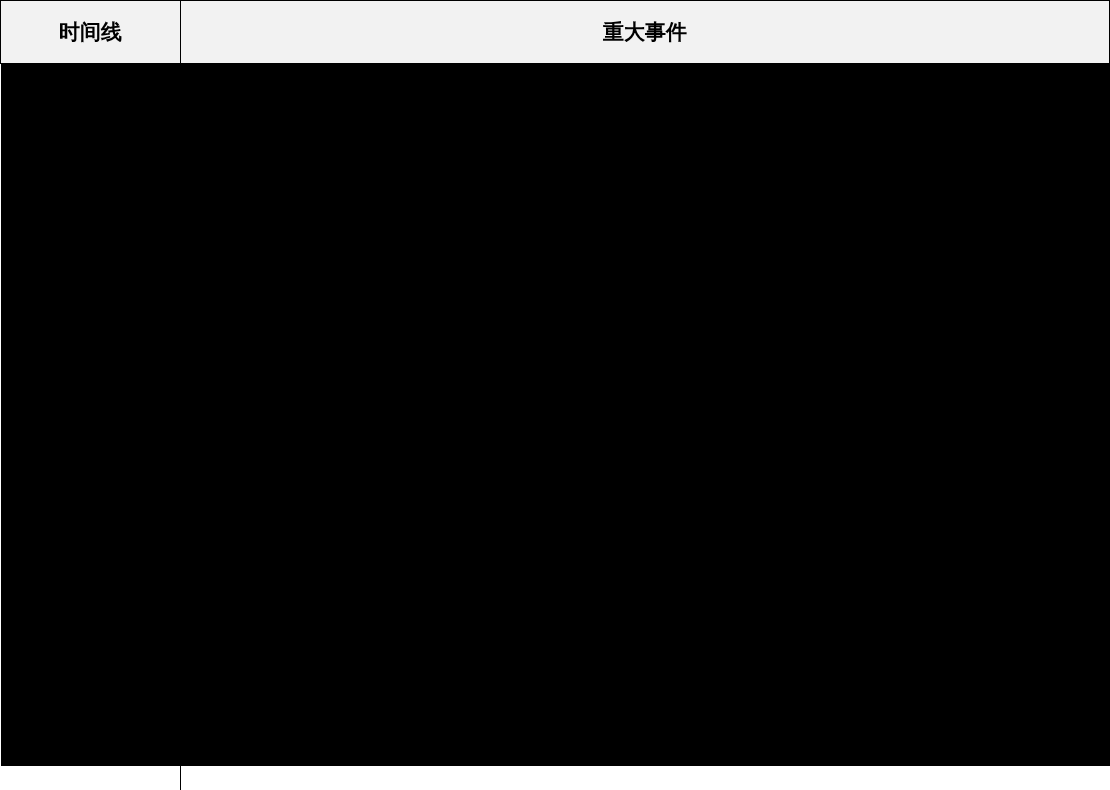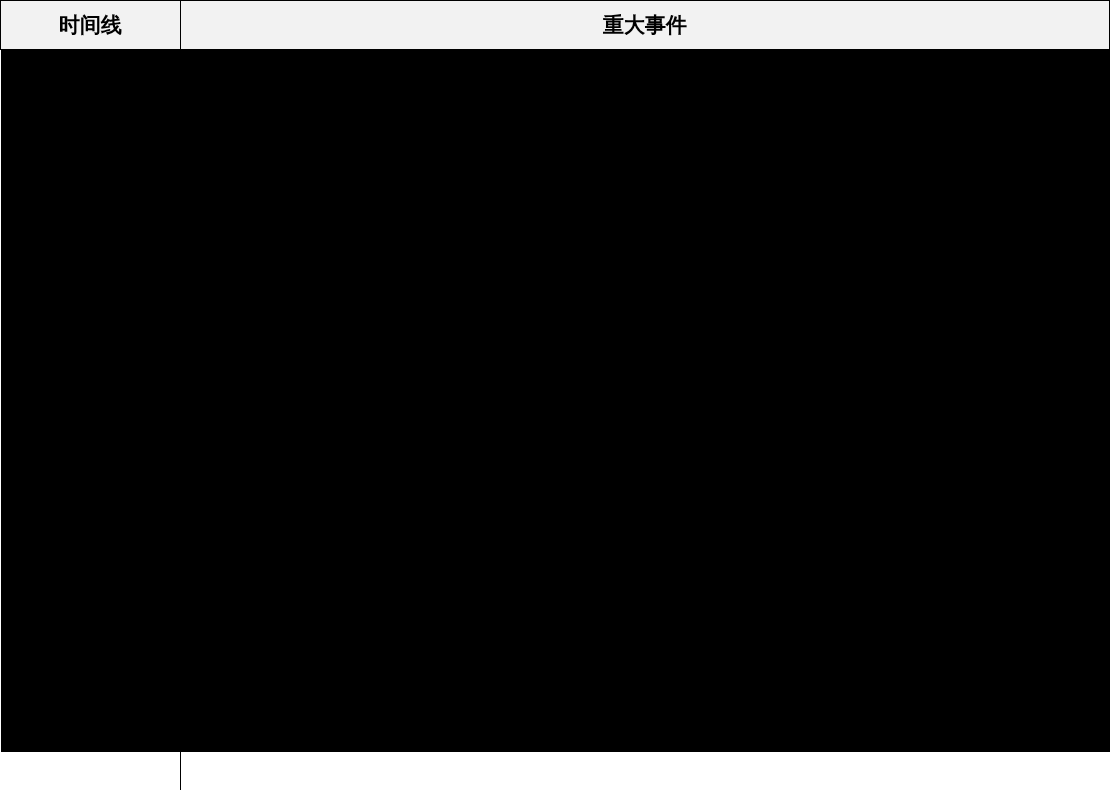--- a/index.html
+++ b/index.html
@@ -21,21 +21,21 @@
     table {
       width: 100%;
       border-collapse: collapse;
       table-layout: fixed;
     }
     th {
       background: #f2f2f2;
       font-weight: bold;
       font-size: 21px;
       text-align: center;
-      padding: 10px 8px;
+      padding: 17px 8px;
       border: 1.5px solid #000000;
       color: #000000;
       height: 45px;
       vertical-align: middle;
     }
     th.col-timeline {
       width: 180px;
     }
     th.col-event {
       width: auto;

